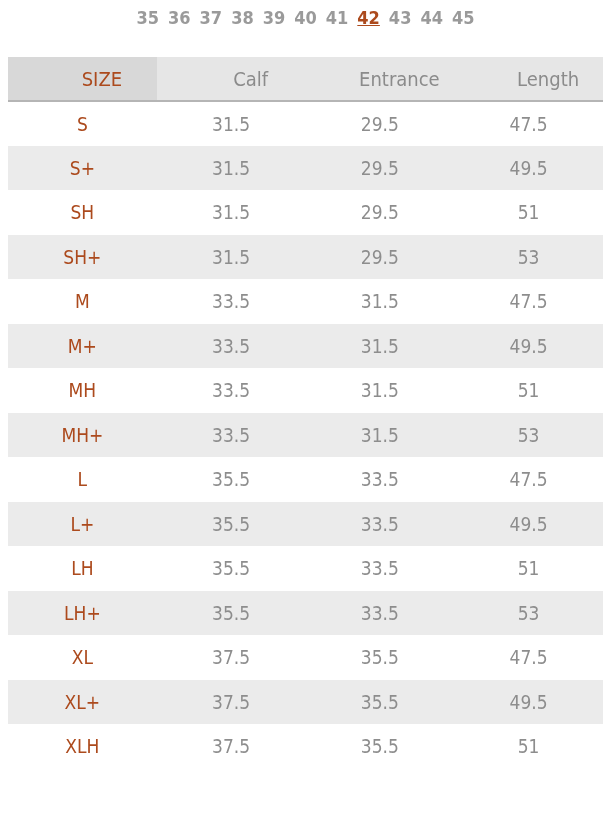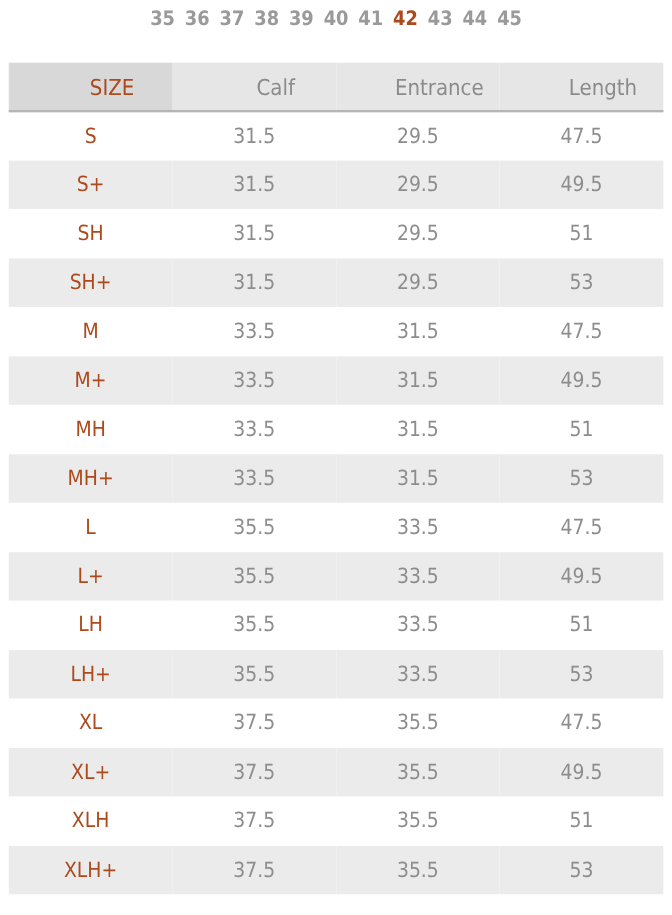--- a/index.html
+++ b/index.html
@@ -24,21 +24,21 @@
     position:relative;
   }
   .size-nav{
     display:flex;justify-content:center;align-items:center;
     gap:9px;
     padding-top:7px;height:28px;
     font-size:18px;font-weight:500;
     color:var(--nav-text);
   }
   .size-nav .num{cursor:pointer;line-height:1.2;font-weight:bold;}
-  .size-nav .num.active{color:var(--accent);font-weight:600;}
+  .size-nav .num.active{color:var(--accent);font-weight:600;text-decoration:underline;}
   .size-table{
     position:absolute;top:57px;left:8px;
     width:595px;
     border-collapse:collapse;table-layout:fixed;
   }
   .size-table th{
     height:44px;
     background:var(--header-bg);
     color:var(--header-text);
     font-size:20px;font-weight:500;
@@ -171,22 +171,16 @@
     <td>37.5</td>
     <td>35.5</td>
     <td>49.5</td>
   </tr>
         <tr>
     <td class="size-cell">XLH</td>
     <td>37.5</td>
     <td>35.5</td>
     <td>51</td>
   </tr>
-        <tr>
-    <td class="size-cell">XLH+</td>
-    <td>37.5</td>
-    <td>35.5</td>
-    <td>53</td>
-  </tr>
       </tbody>
   </table>
 
 </div>
 
 </body></html>

